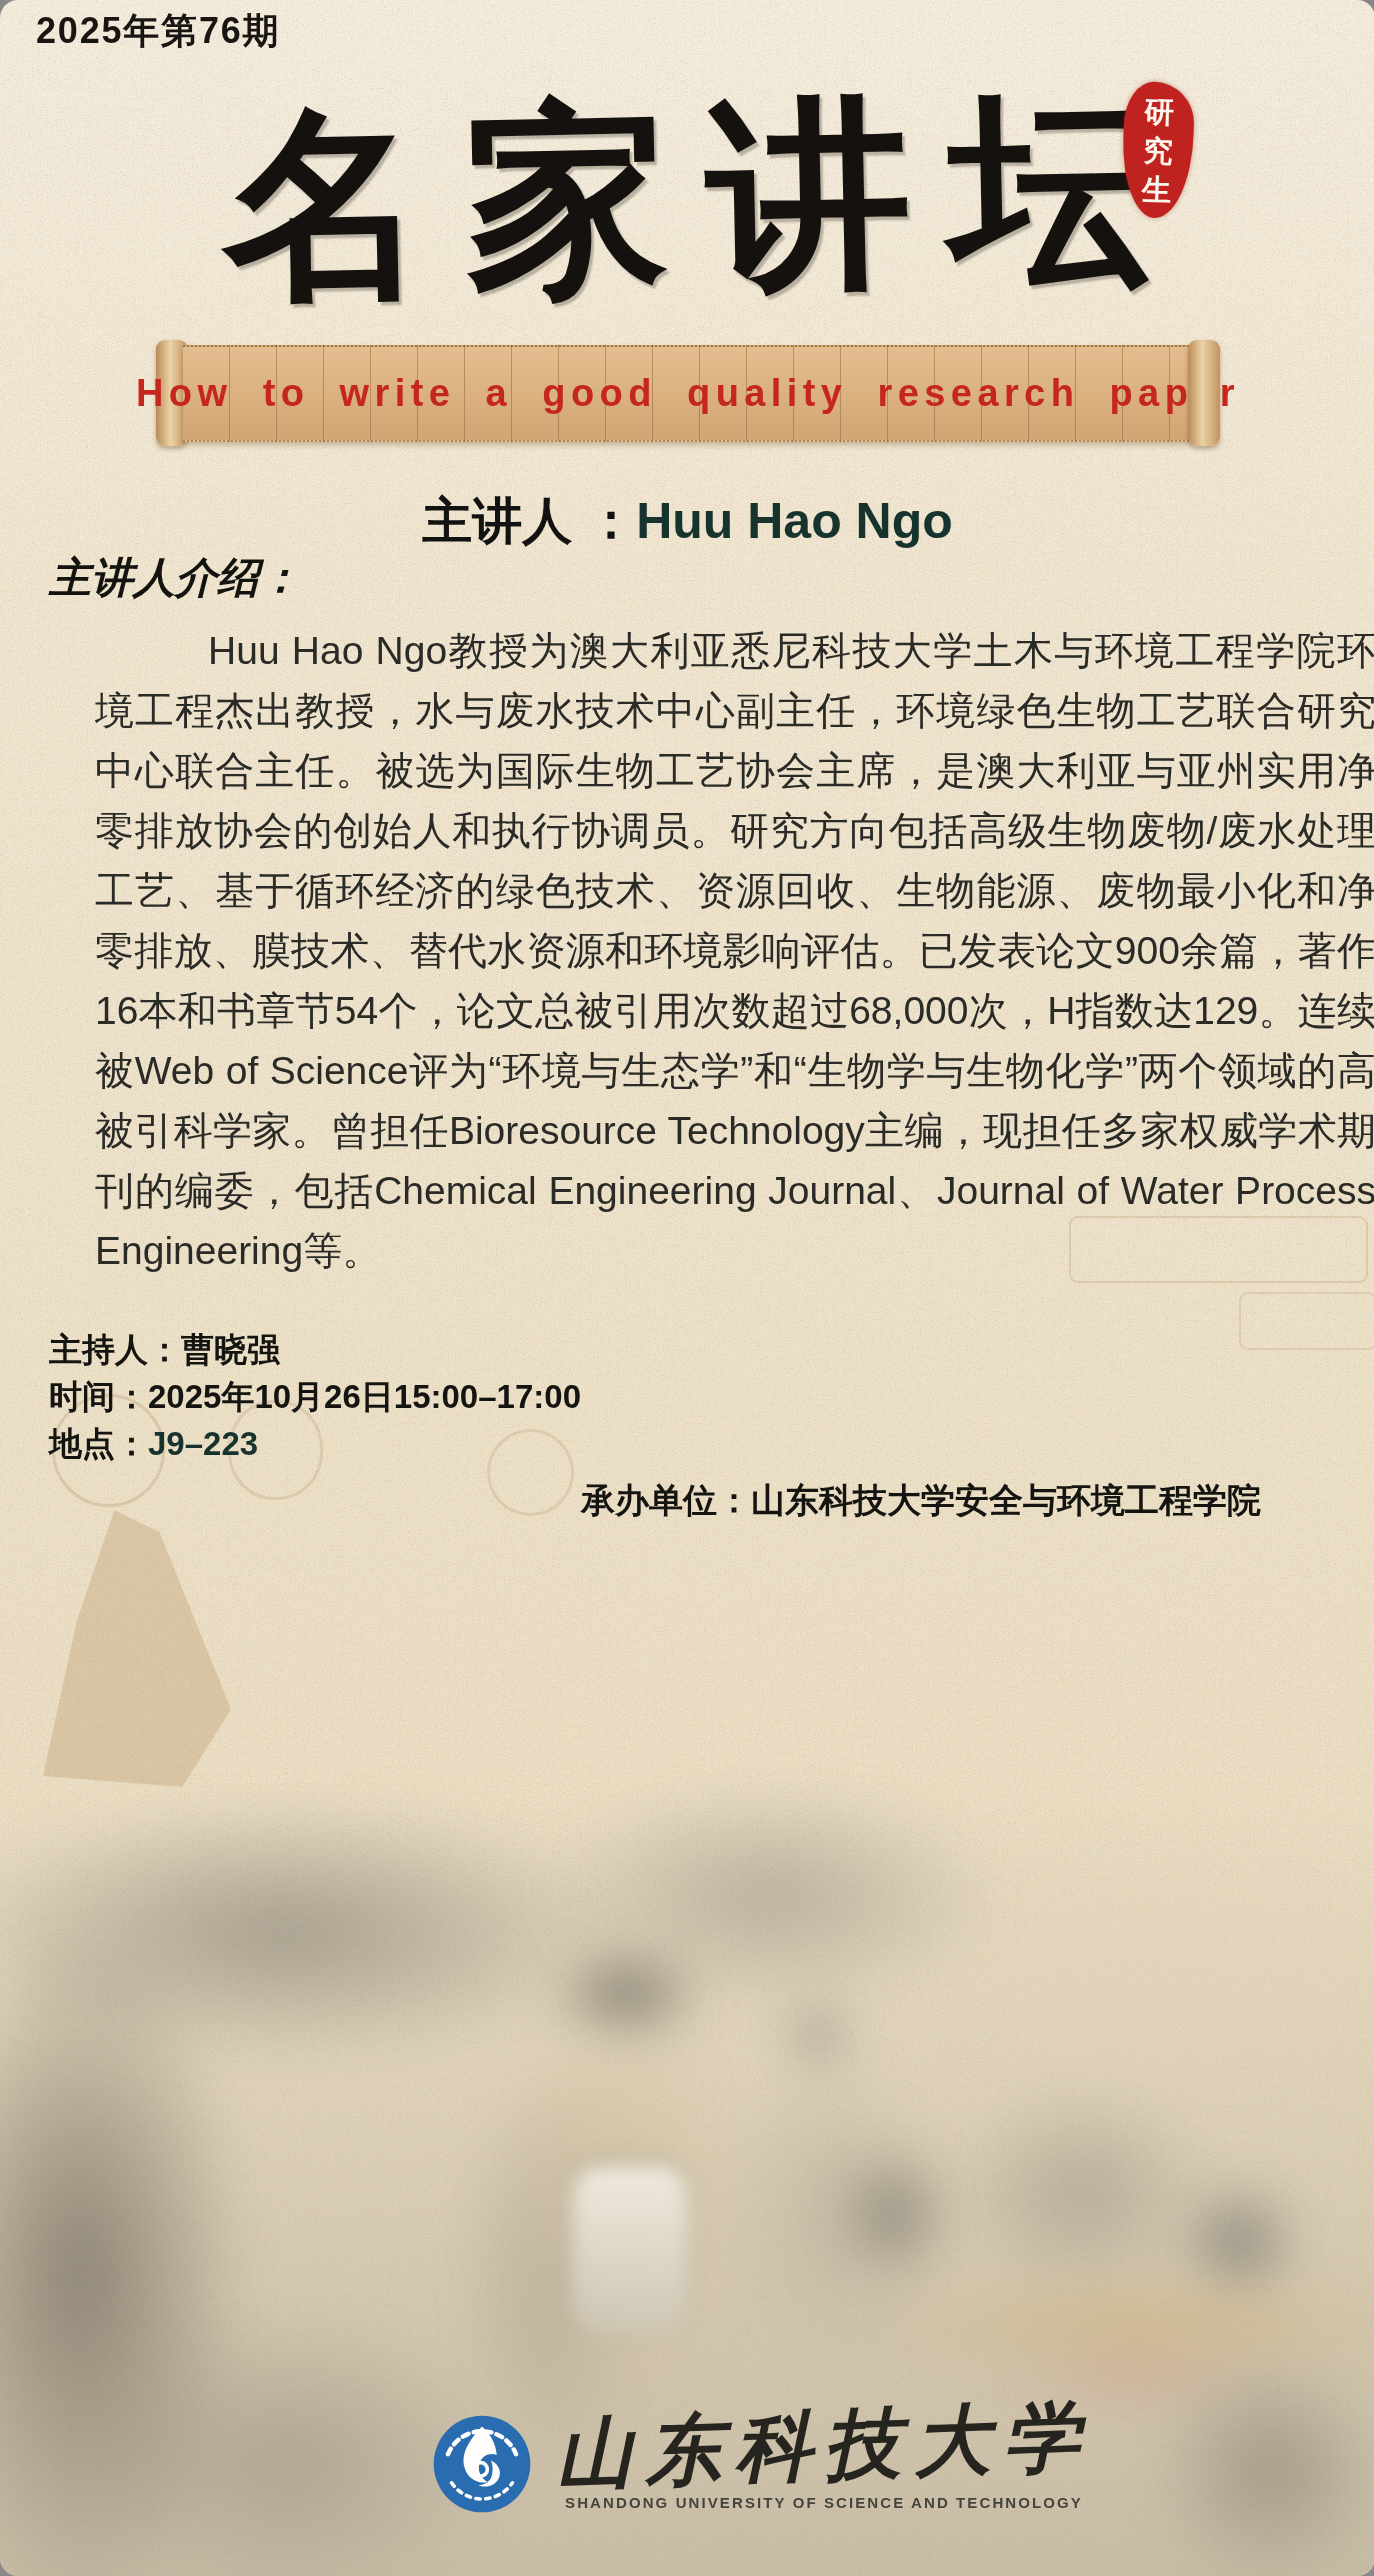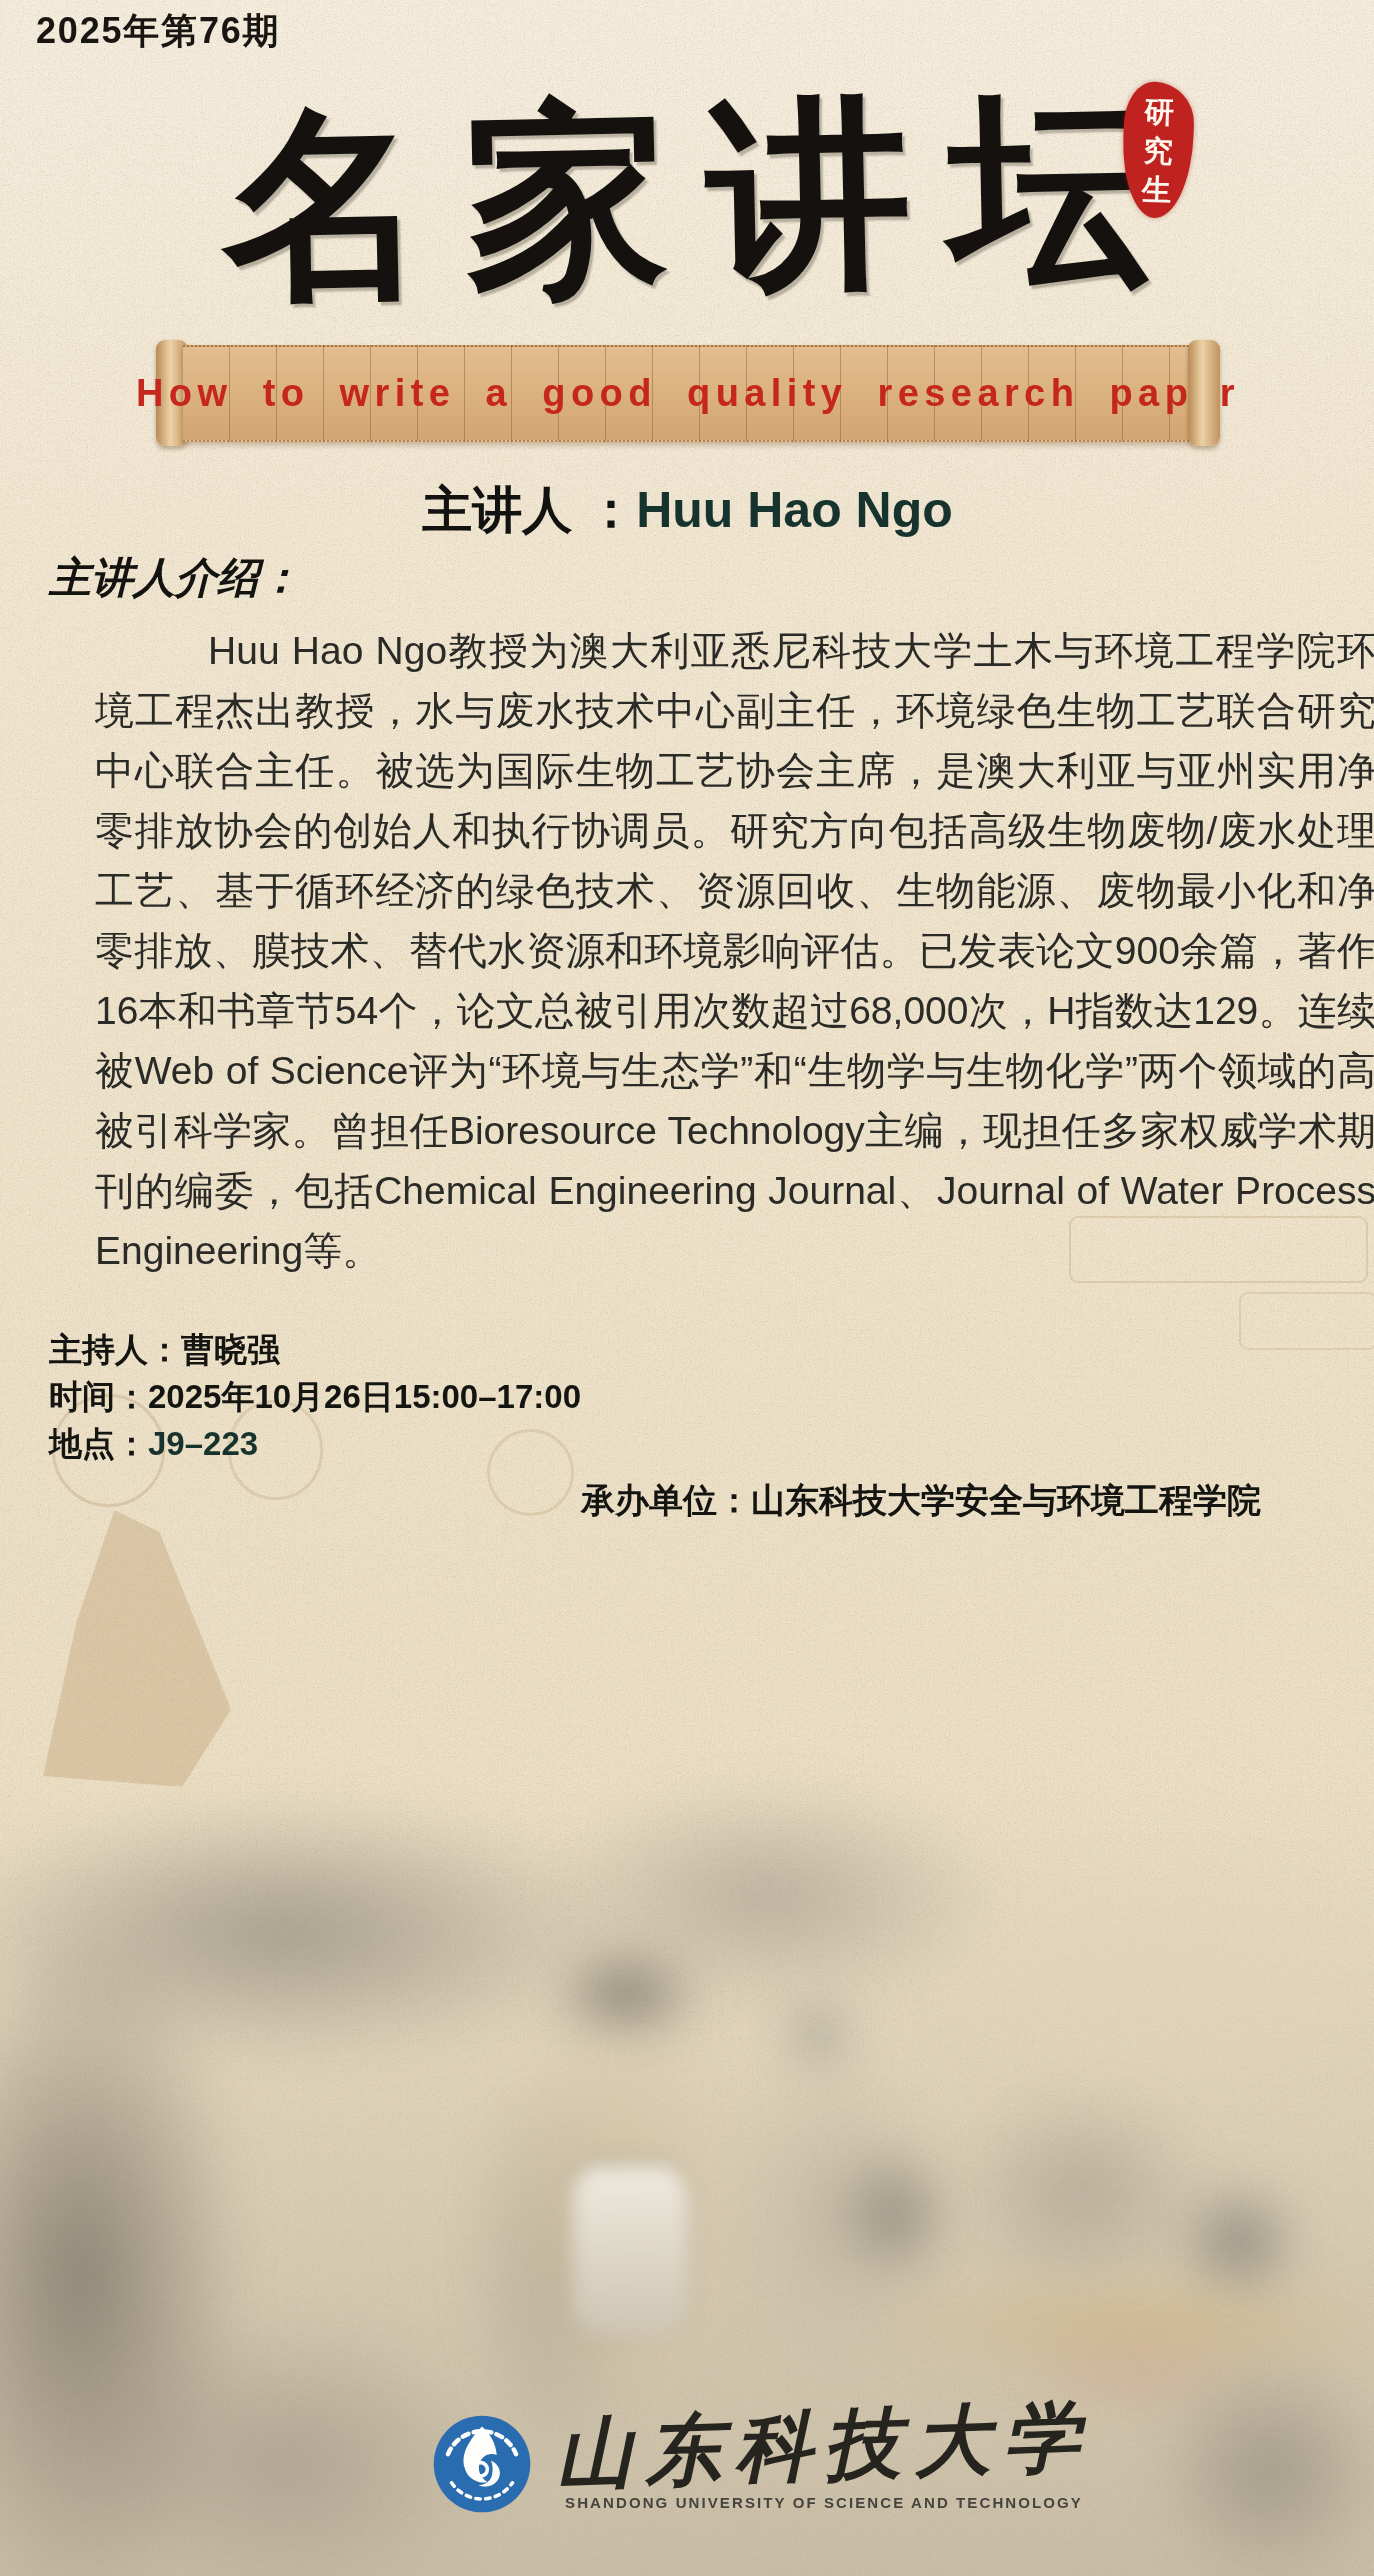--- a/index.html
+++ b/index.html
@@ -1,19 +1,20 @@
 <!DOCTYPE html>
 <html style="font-size:14.3px"><head>
 <meta charset="utf-8">
 <style>
   html,body{margin:0;padding:0;background:#888;}
   .poster{
     position:relative;width:1375px;height:2576px;overflow:hidden;
     background:linear-gradient(180deg,#f5eee0 0%,#f1e7d3 22%,#eee3cc 48%,#ebdfc6 70%,#e7dac0 100%);
     font-family:"Liberation Sans",sans-serif;
+    border-radius:18px;
   }
   .tex{position:absolute;inset:0;opacity:.55;pointer-events:none;}
   
   .issue{position:absolute;left:36px;top:7.2px;font-size:36px;font-weight:bold;color:#181512;letter-spacing:1.8px;}
   .title-wrap{position:absolute;left:0;top:79px;width:100%;text-align:center;}
   .title-cal{
     font-family:"DejaVu Serif",serif;font-weight:bold;font-size:204px;line-height:1.15;
     color:#14110e;letter-spacing:38px;padding-left:38px;display:inline-block;
     transform:rotate(-1.2deg);text-shadow:2.7px 3.6px 1.8px rgba(20,15,5,.25);
   }
@@ -37,21 +38,21 @@
       linear-gradient(180deg,#e3bd90,#dab07e 55%,#d2a674);
     border-top:2.7px dotted rgba(110,64,20,.45);
     border-bottom:2.7px dotted rgba(110,64,20,.45);
     box-shadow:0 3.6px 5.4px rgba(90,55,15,.28);
     display:flex;align-items:center;justify-content:center;
   }
   .banner-text{
     font-size:38px;font-weight:bold;color:#c5271f;letter-spacing:5.4px;word-spacing:14.3px;white-space:nowrap;
   }
   
-  .speaker{position:absolute;left:0;top:477px;width:100%;text-align:center;font-size:50px;font-weight:bold;}
+  .speaker{position:absolute;left:0;top:488px;width:100%;text-align:center;font-size:50px;font-weight:bold;}
   .speaker .lab{color:#121210;}
   .speaker .name{color:#16332d;}
   
   .intro-head{position:absolute;left:49px;top:550px;font-size:42px;font-weight:bold;color:#131310;font-style:italic;}
   .intro-body{
     position:absolute;left:49px;top:621px;width:1281px;
     font-size:39px;line-height:60px;color:#2a2a27;text-align:justify;text-indent:2.9em;margin-left:46px;
   }
   
   .details{position:absolute;left:49px;top:1326px;font-size:33px;font-weight:bold;color:#141411;line-height:47px;}

